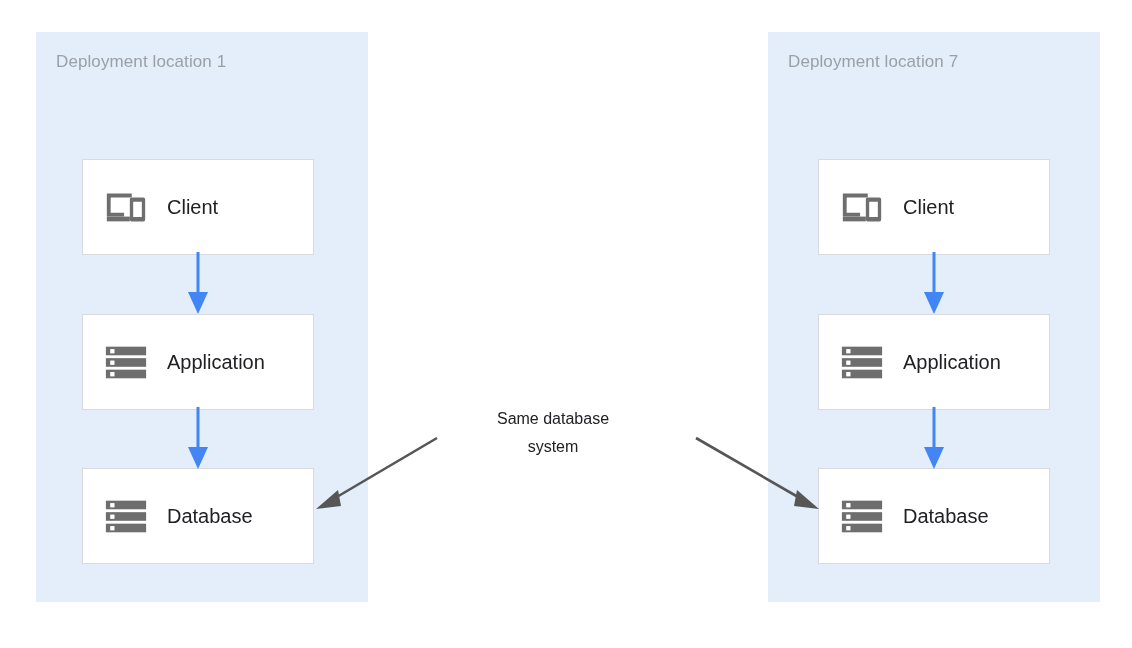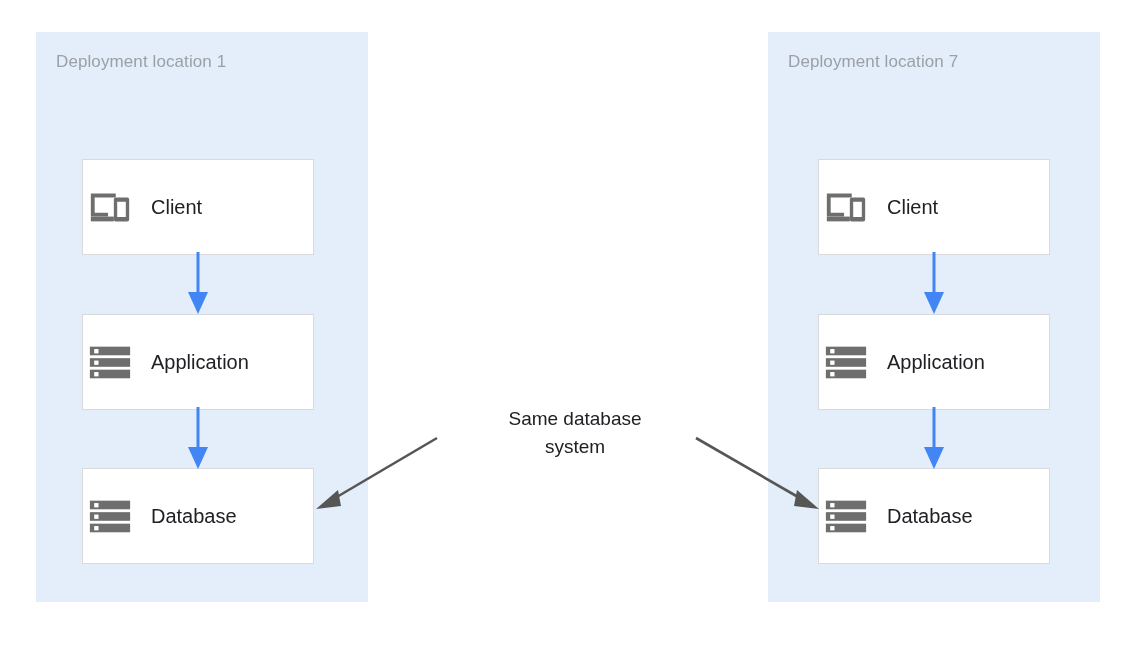--- a/index.html
+++ b/index.html
@@ -40,21 +40,21 @@
   }
 
   
   .node {
     position: absolute;
     background: #ffffff;
     border: 1px solid #D8DADC;
     box-sizing: border-box;
     display: flex;
     align-items: center;
-    padding-left: 4px;
+    padding-left: 20px;
   }
   .node-label {
     font-size: 20px;
     color: #202124;
     margin-left: 18px;
     white-space: nowrap;
   }
   .node-icon {
     width: 46px;
     height: 46px;
@@ -78,25 +78,25 @@
     height: 64px;
   }
   #flow-1a { left: 183px; top: 252px; }
   #flow-1b { left: 183px; top: 407px; }
   #flow-2a { left: 919px; top: 252px; }
   #flow-2b { left: 919px; top: 407px; }
 
   
   #annotation-label {
     position: absolute;
-    left: 450px;
+    left: 428px;
     top: 405px;
     width: 250px;
     text-align: center;
-    font-size: 19px;
+    font-size: 16px;
     line-height: 28px;
     color: #202124;
   }
   .annot-line { display: block; }
 
   #annotation-arrows {
     position: absolute;
     left: 300px;
     top: 420px;
     width: 540px;

